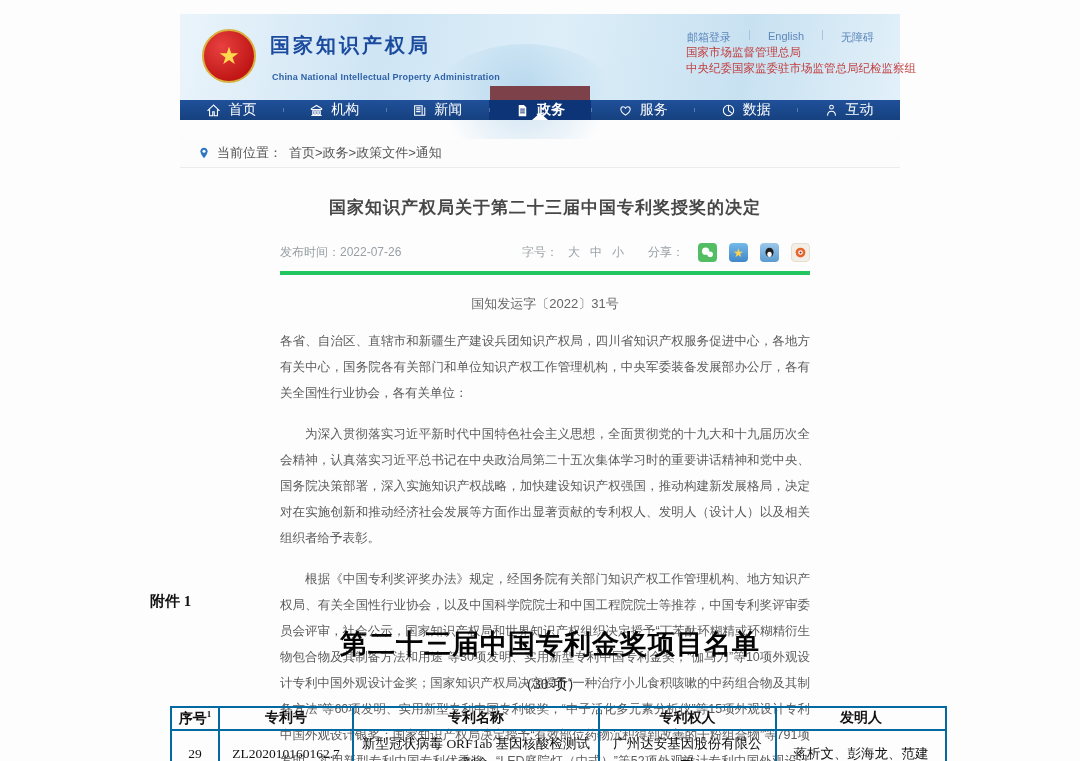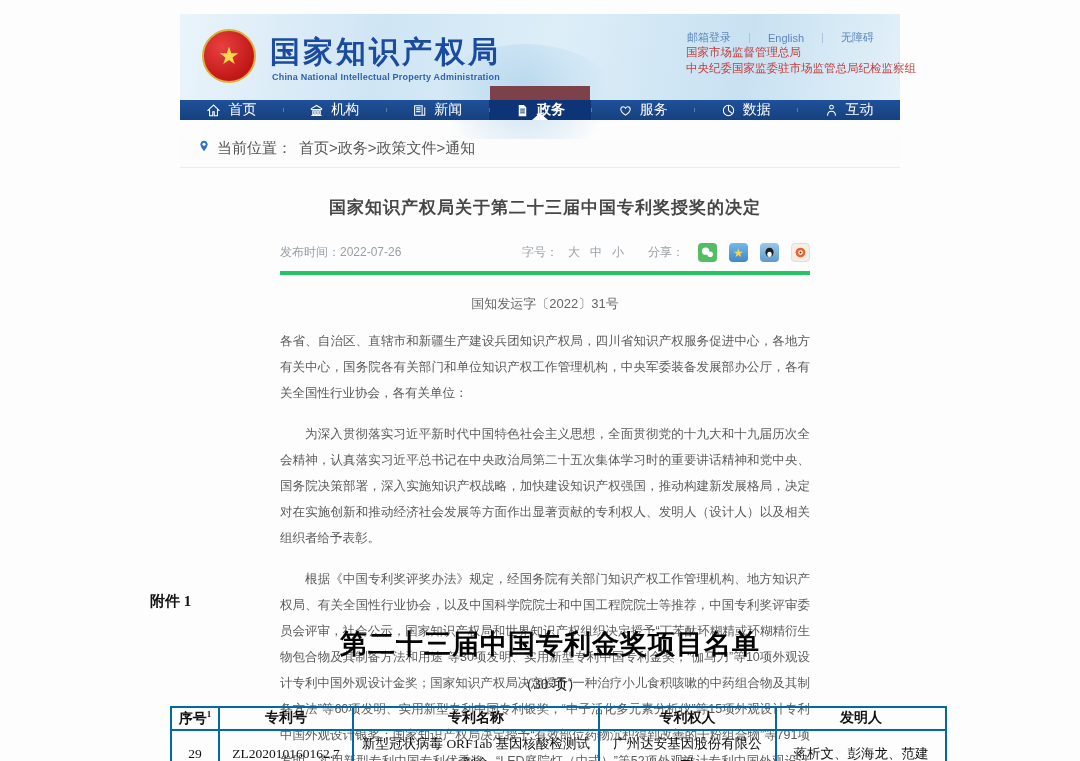--- a/index.html
+++ b/index.html
@@ -9,26 +9,26 @@
 
   
   .banner { position:absolute; left:180px; top:14px; width:720px; height:86px;
     background:linear-gradient(100deg,#eaf4fb 0%,#cfe5f4 28%,#ddeef8 52%,#c8e1f1 78%,#e2f0f9 100%); }
   .banner .globe { position:absolute; left:250px; top:30px; width:190px; height:120px; border-radius:50%;
     background:radial-gradient(circle at 50% 40%, rgba(140,190,225,.45), rgba(140,190,225,0) 70%); }
   .logo { position:absolute; left:22px; top:15px; width:54px; height:54px; border-radius:50%;
     background:radial-gradient(circle at 35% 32%, #e84040, #c01616 72%);
     display:flex; align-items:center; justify-content:center;
     border:2px solid #d8b23c; color:#ffd84d; font-size:24px; }
-  .site-name { position:absolute; left:90px; top:18px; font-size:30px; font-weight:bold;
+  .site-name { position:absolute; left:90px; top:18px; font-size:20px; font-weight:bold;
     color:#1b4b9e; letter-spacing:3px; }
   .site-name-en { position:absolute; left:92px; top:58px; font-size:9px; font-weight:bold;
     color:#2f62a8; letter-spacing:.2px; }
   .topbar { position:absolute; top:16px; right:26px; font-size:11px; color:#5c87bb;
-    display:flex; align-items:center; gap:18px; }
+    display:flex; align-items:flex-start; gap:18px; }
   .topbar .sep { width:1px; height:10px; background:#a9c4de; }
   .topbar span[data-name$="link"] { cursor:pointer; }
   .red-links { position:absolute; top:31px; left:506px; font-size:11.5px; line-height:15.5px;
     color:#c23d3d; }
   .red-links div { cursor:pointer; white-space:nowrap; }
 
   
   .nav { position:absolute; left:180px; top:100px; width:720px; height:20px;
     background:linear-gradient(#20509a,#16417f); display:flex; }
   .nav-item { flex:1; position:relative; display:flex; align-items:center; justify-content:center;
@@ -37,22 +37,22 @@
     width:1px; background:rgba(255,255,255,.28); }
   .nav-item.active { background:#0d3476; font-weight:bold; }
   .nav-item.active::after { content:""; position:absolute; bottom:0; left:50%;
     transform:translateX(-50%); width:0; height:0;
     border-left:8px solid transparent; border-right:8px solid transparent; border-bottom:7px solid #fdfdfd; }
   .maroon-strip { position:absolute; top:-14px; left:1px; right:1px; height:14px; background:#7c4149; }
   .nav-ico { width:15px; height:15px; display:block; }
 
   
   .crumbbar { position:absolute; left:180px; top:139px; width:720px; height:29px;
-    background:#fcfcfc; border-bottom:1px solid #ececec; display:flex; 
-    padding-left:18px; font-size:15px; color:#555; gap:7px; }
+    background:#fcfcfc; border-bottom:1px solid #ececec; display:flex; align-items:center;
+    padding-left:18px; font-size:13px; color:#555; gap:7px; }
   .crumbbar .path { cursor:pointer; }
 
   
   .article { position:absolute; left:280px; top:196px; width:530px; }
   .art-title { text-align:center; font-size:17px; font-weight:600; color:#474747; letter-spacing:1px; }
   .meta { display:flex; justify-content:space-between; align-items:center; margin-top:24px;
     font-size:12px; color:#98a0a6; padding-bottom:9px; border-bottom:4px solid #22c55e; }
   .meta-right { display:flex; align-items:center; gap:10px; }
   .meta-right .fs { cursor:pointer; color:#9aa0a6; }
   .share-row { display:flex; align-items:center; gap:12px; margin-left:4px; }

